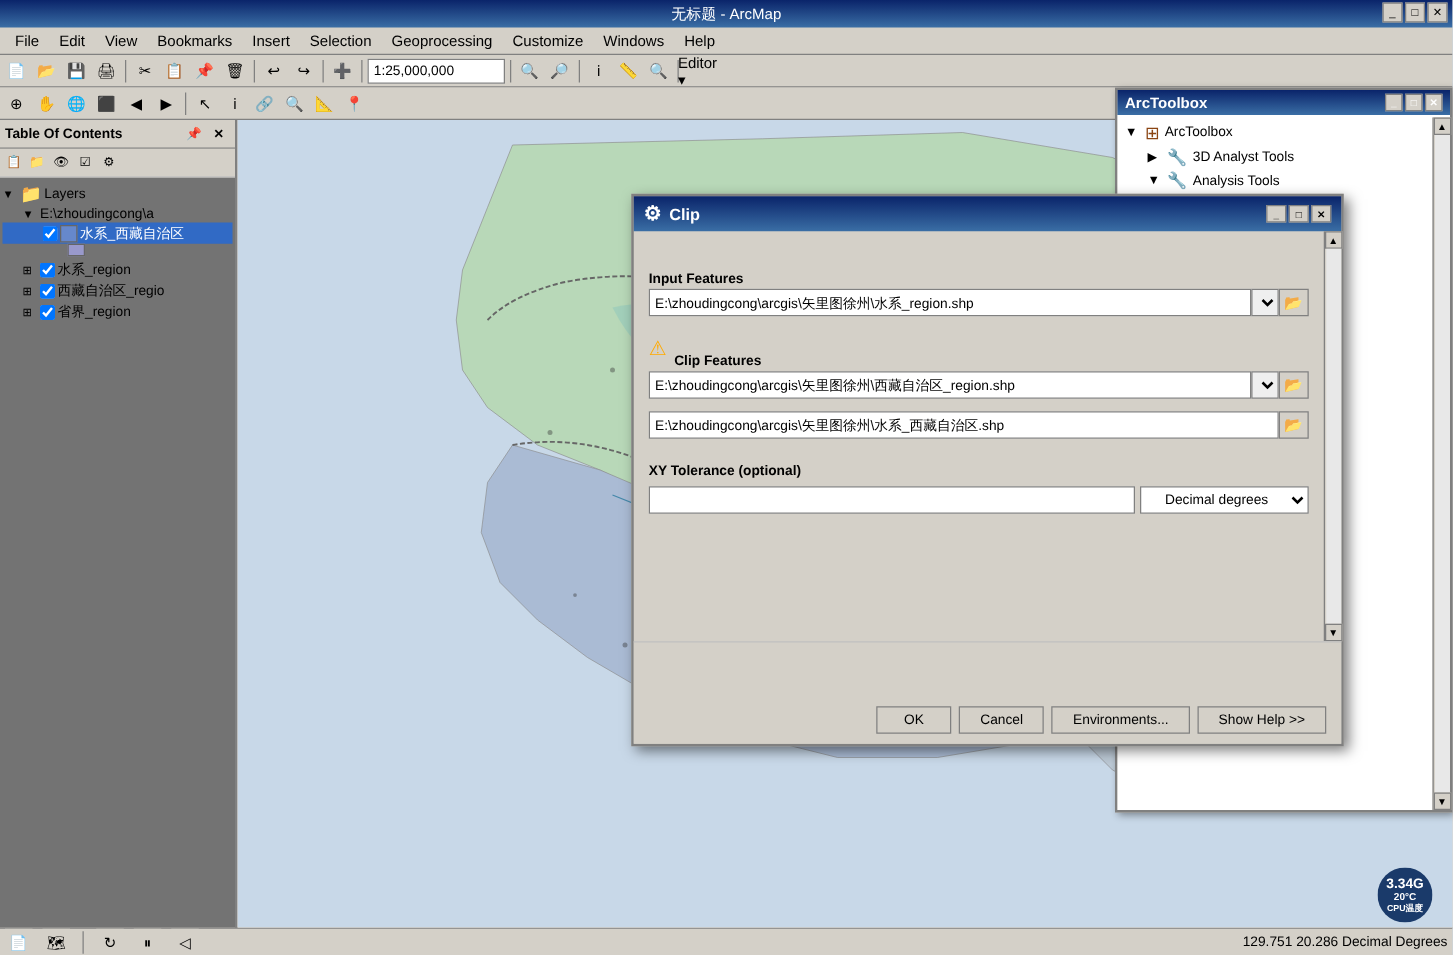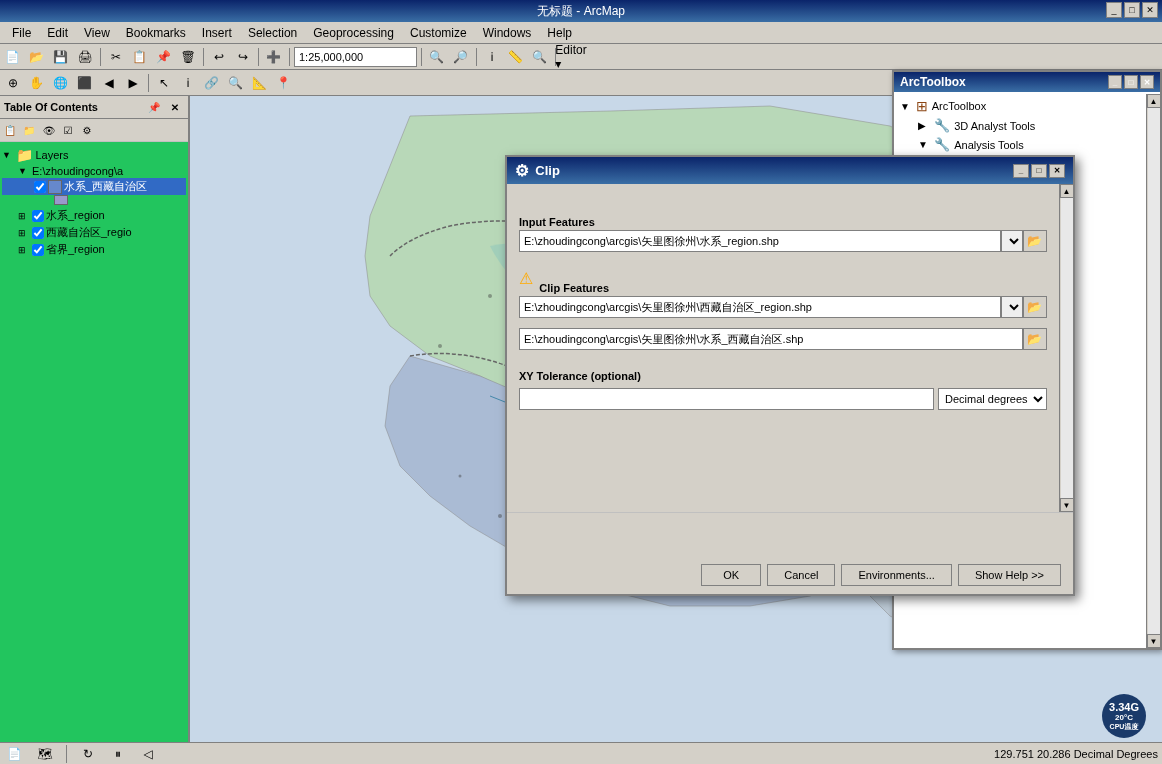--- a/index.html
+++ b/index.html
@@ -64,37 +64,37 @@
     .toolbar-btn {
       width: 22px; height: 22px;
       background: #d4d0c8;
       border: 1px solid transparent;
       display: flex; align-items: center; justify-content: center;
       cursor: pointer;
       font-size: 12px;
     }
     .toolbar-sep { width: 1px; height: 18px; background: #808080; margin: 0 2px; }
     .scale-box {
-      width: 123px; height: 20px;
+      width: 110px; height: 20px;
       border: 1px solid #808080;
       background: white;
       font-size: 11px;
       padding: 1px 4px;
     }
 
     
     .main-layout {
       display: flex;
       height: calc(764px - 22px - 22px - 26px - 26px - 22px);
     }
 
     
     .toc-panel {
       width: 190px;
-      background: #22c55e;
+      background: #737373;
       border-right: 2px solid #808080;
       display: flex;
       flex-direction: column;
       overflow: hidden;
     }
     .toc-header {
       background: #d4d0c8;
       border-bottom: 1px solid #808080;
       padding: 2px 4px;
       font-size: 11px;
@@ -319,21 +319,21 @@
       height: 22px;
       border: 1px solid #808080;
       background: white;
       font-size: 11px;
     }
     .xy-select {
       height: 22px;
       border: 1px solid #808080;
       background: white;
       font-size: 11px;
-      padding: 0 2px;
+      padding: 0 15px;
     }
     .dialog-footer {
       display: flex;
       align-items: center;
       justify-content: flex-end;
       gap: 6px;
       padding: 8px 12px;
       background: #d4d0c8;
       border-top: 1px solid #c0c0c0;
     }

